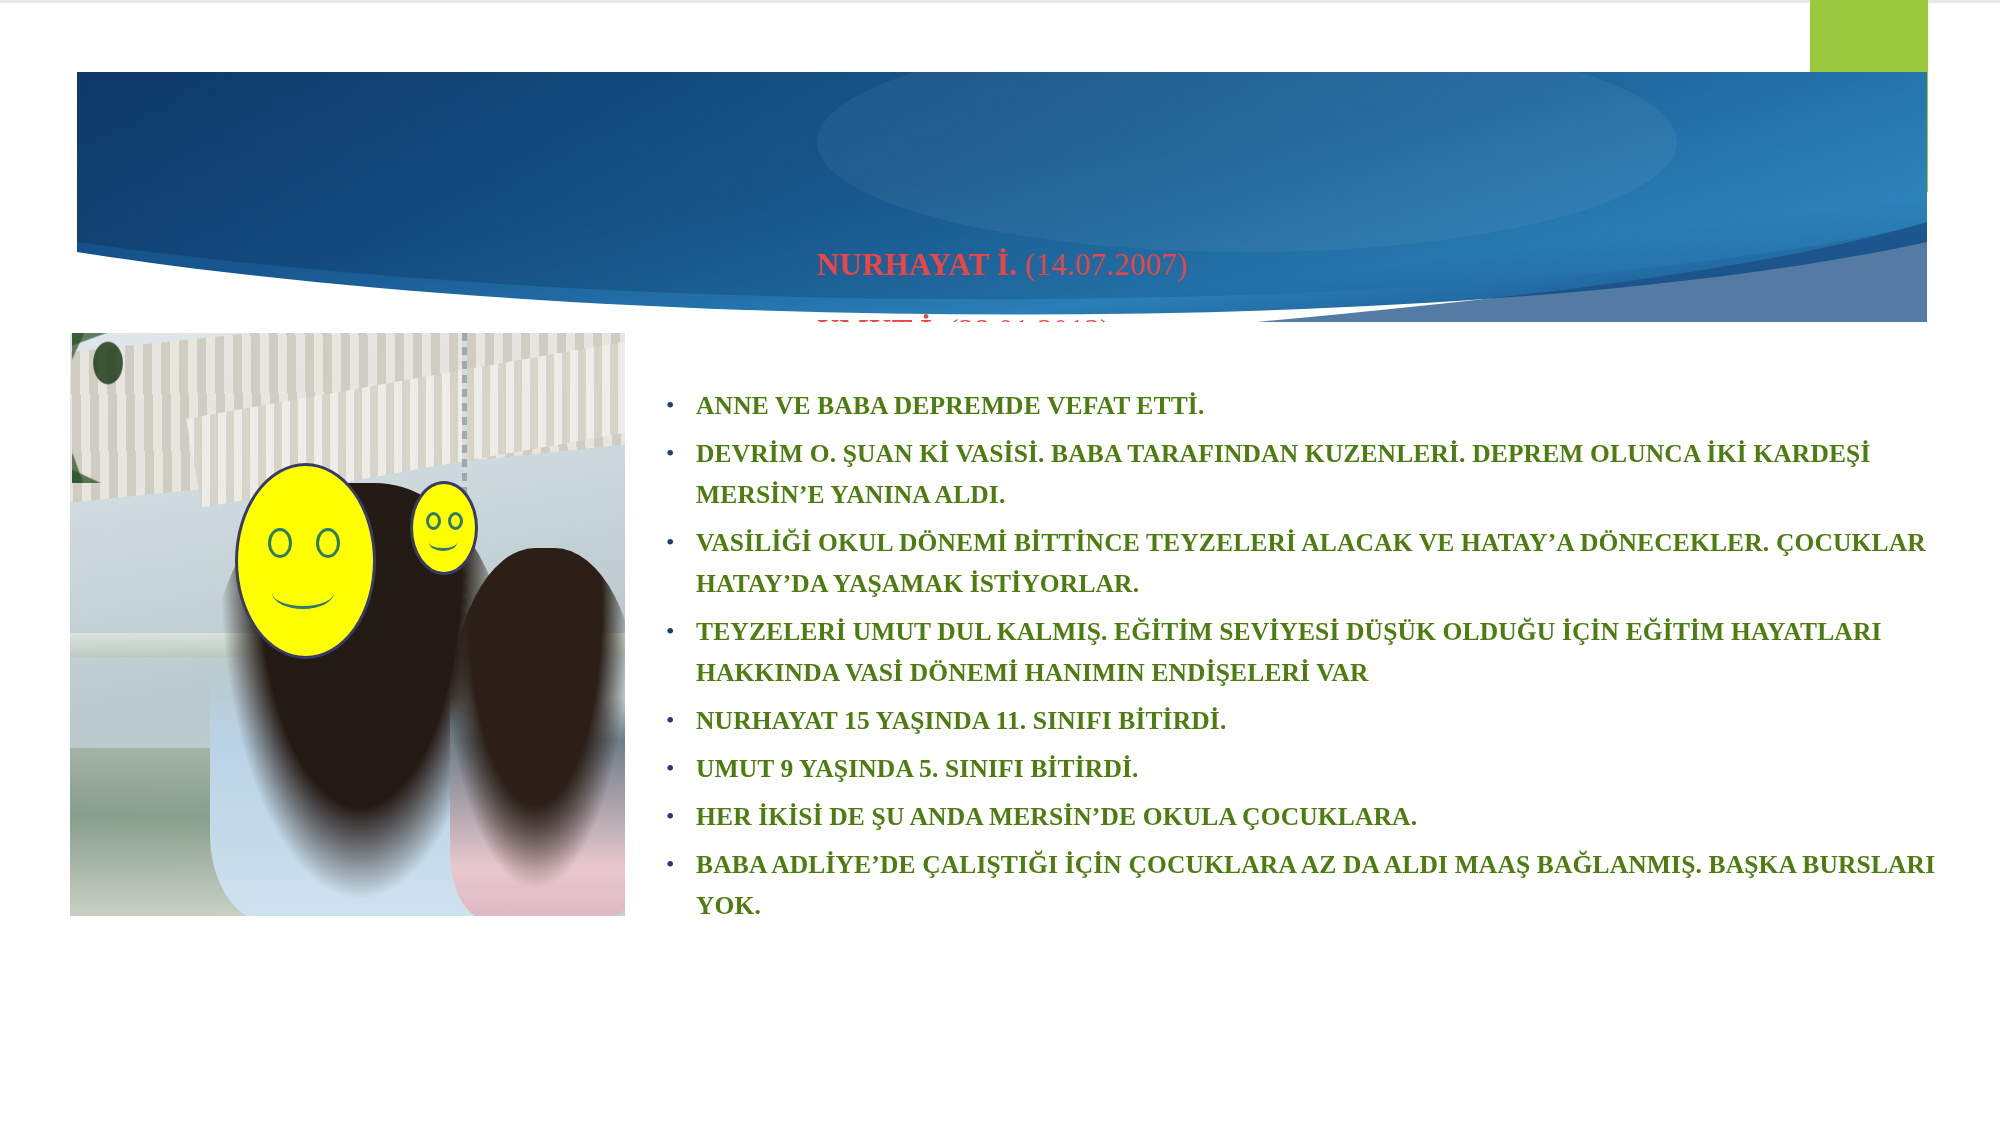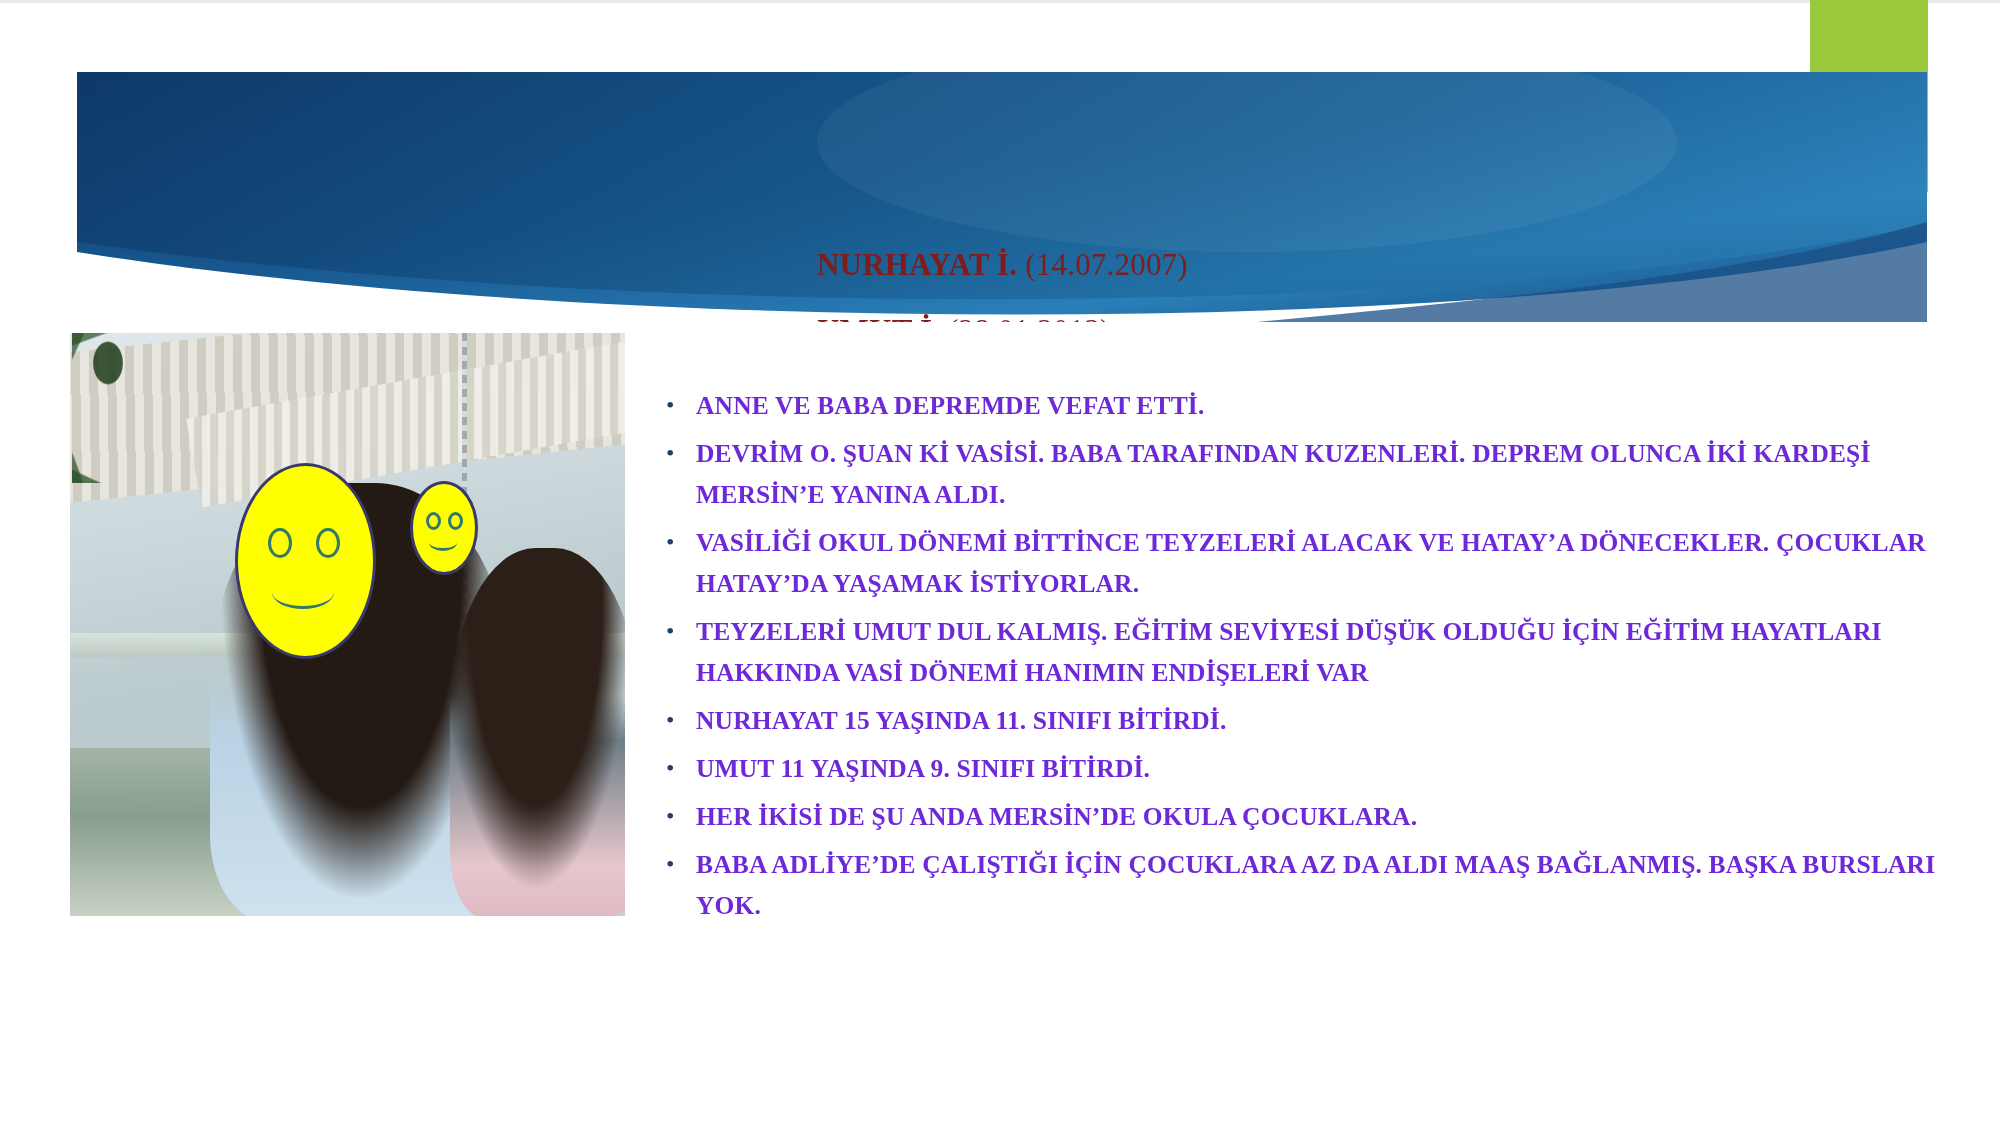--- a/index.html
+++ b/index.html
@@ -56,21 +56,21 @@
     overflow: hidden;
   }
   .banner svg {
     display: block;
   }
 
   .banner-text {
     position: absolute;
     left: 740px;
     top: 160px;
-    color: #7f1d1d;
+    color: #ef4444;
     letter-spacing: .2px;
   }
   .banner-line {
     font-size: 31px;
     line-height: 66px;
     white-space: nowrap;
   }
   .banner-line .nm {
     font-weight: bold;
   }
@@ -203,21 +203,21 @@
     flex: 0 0 36px;
     color: #1f3f6e;
     font-size: 24px;
     line-height: 41px;
     text-align: left;
     padding-left: 6px;
     box-sizing: border-box;
   }
   .bullet-text {
     flex: 1;
-    color: #6d28d9;
+    color: #4d7c0f;
     font-family: "Liberation Serif", serif;
     font-weight: bold;
     font-size: 25.5px;
     line-height: 41px;
     letter-spacing: .15px;
   }
 </style>
 </head>
 <body>
 
@@ -298,21 +298,21 @@
     <div class="bullet-row">
       <div class="bullet-dot">•</div>
       <div class="bullet-text">TEYZELERİ UMUT DUL KALMIŞ. EĞİTİM SEVİYESİ DÜŞÜK OLDUĞU İÇİN EĞİTİM HAYATLARI HAKKINDA  VASİ DÖNEMİ HANIMIN ENDİŞELERİ VAR</div>
     </div>
     <div class="bullet-row">
       <div class="bullet-dot">•</div>
       <div class="bullet-text">NURHAYAT 15 YAŞINDA 11. SINIFI BİTİRDİ.</div>
     </div>
     <div class="bullet-row">
       <div class="bullet-dot">•</div>
-      <div class="bullet-text">UMUT  11 YAŞINDA 9. SINIFI BİTİRDİ.</div>
+      <div class="bullet-text">UMUT  9 YAŞINDA 5. SINIFI BİTİRDİ.</div>
     </div>
     <div class="bullet-row">
       <div class="bullet-dot">•</div>
       <div class="bullet-text">HER İKİSİ DE ŞU ANDA MERSİN’DE OKULA ÇOCUKLARA.</div>
     </div>
     <div class="bullet-row">
       <div class="bullet-dot">•</div>
       <div class="bullet-text">BABA ADLİYE’DE ÇALIŞTIĞI İÇİN  ÇOCUKLARA AZ DA ALDI MAAŞ BAĞLANMIŞ. BAŞKA BURSLARI YOK.</div>
     </div>
   </div>

